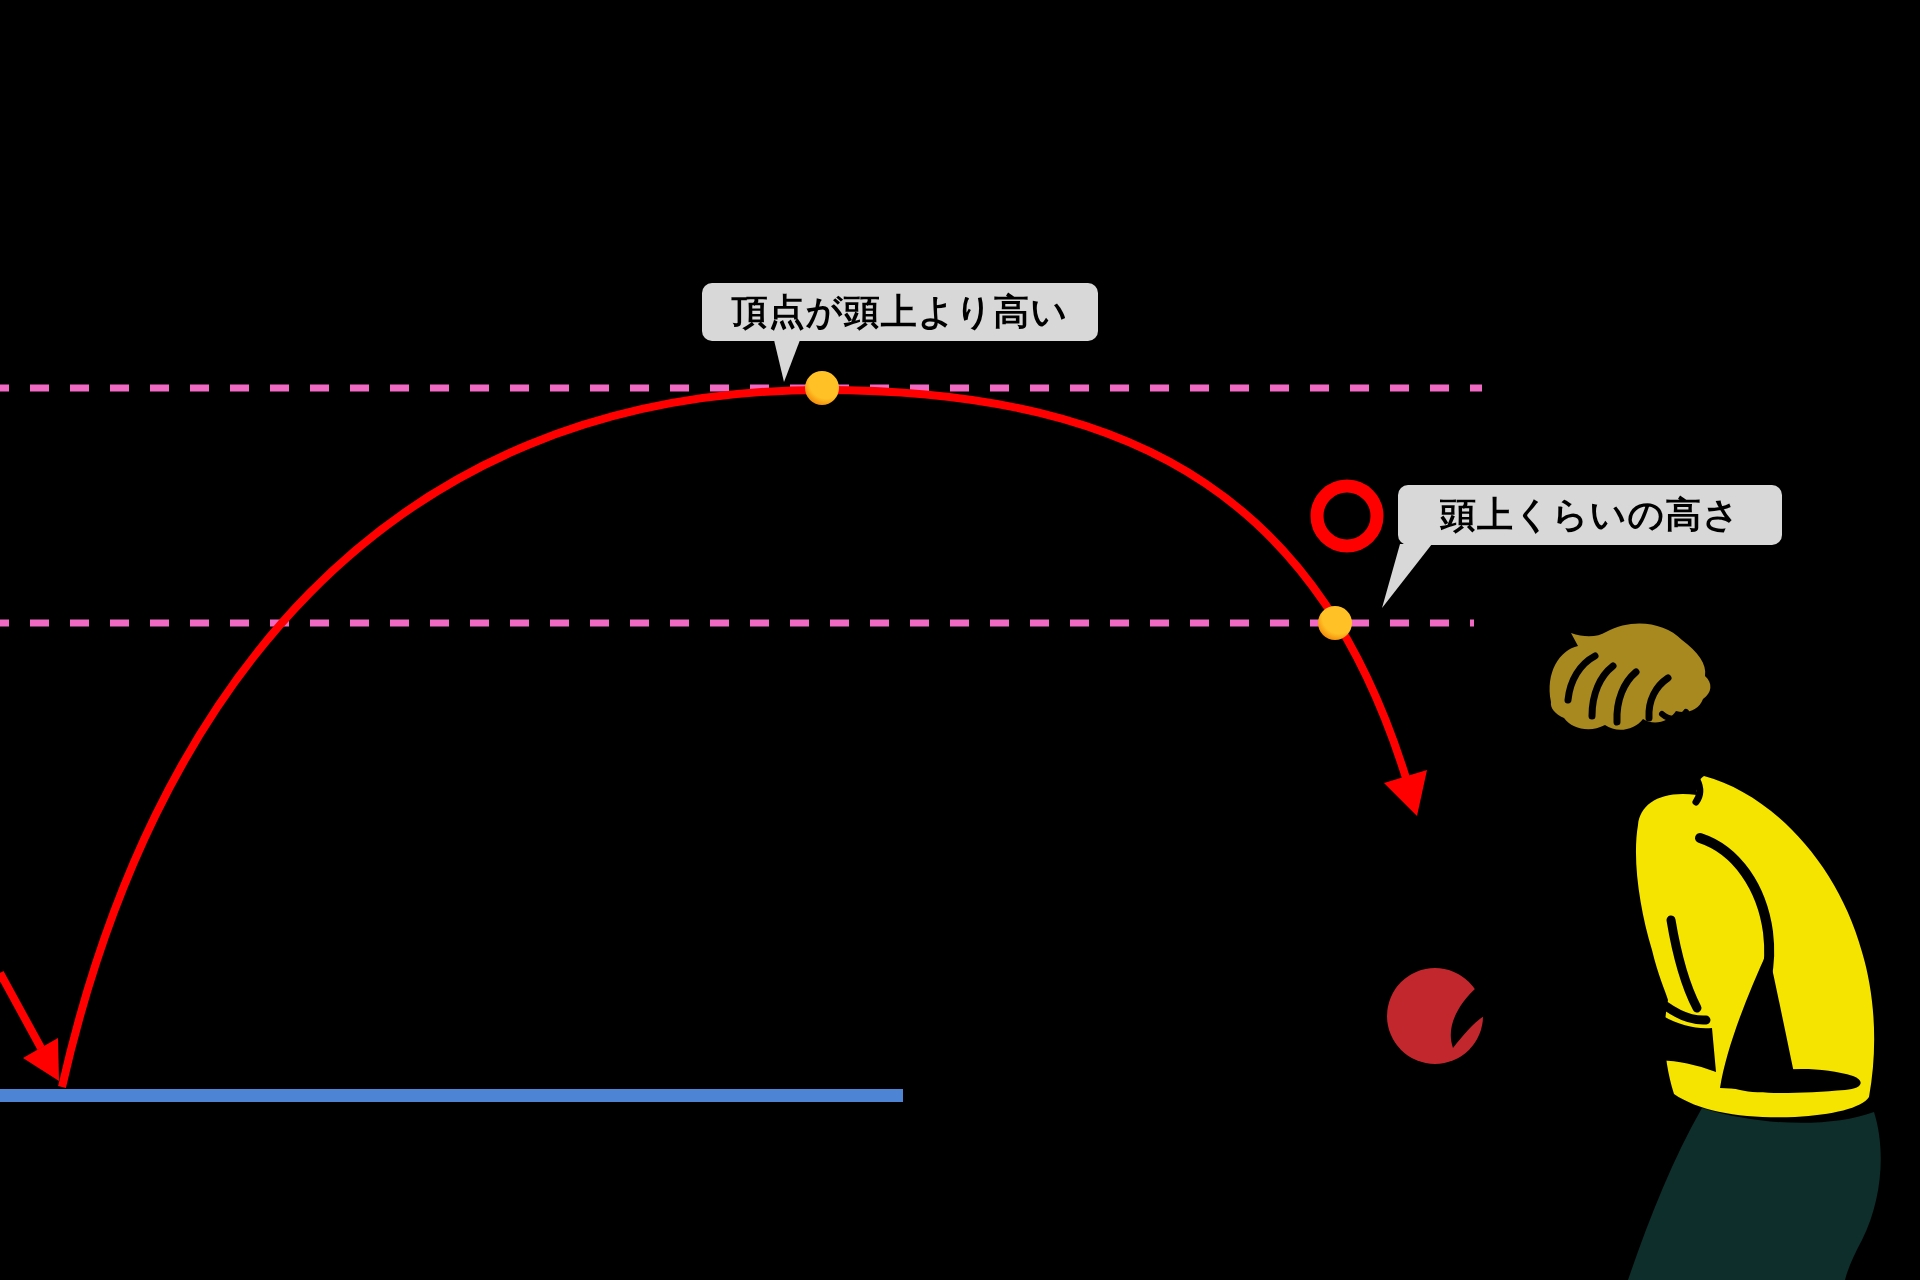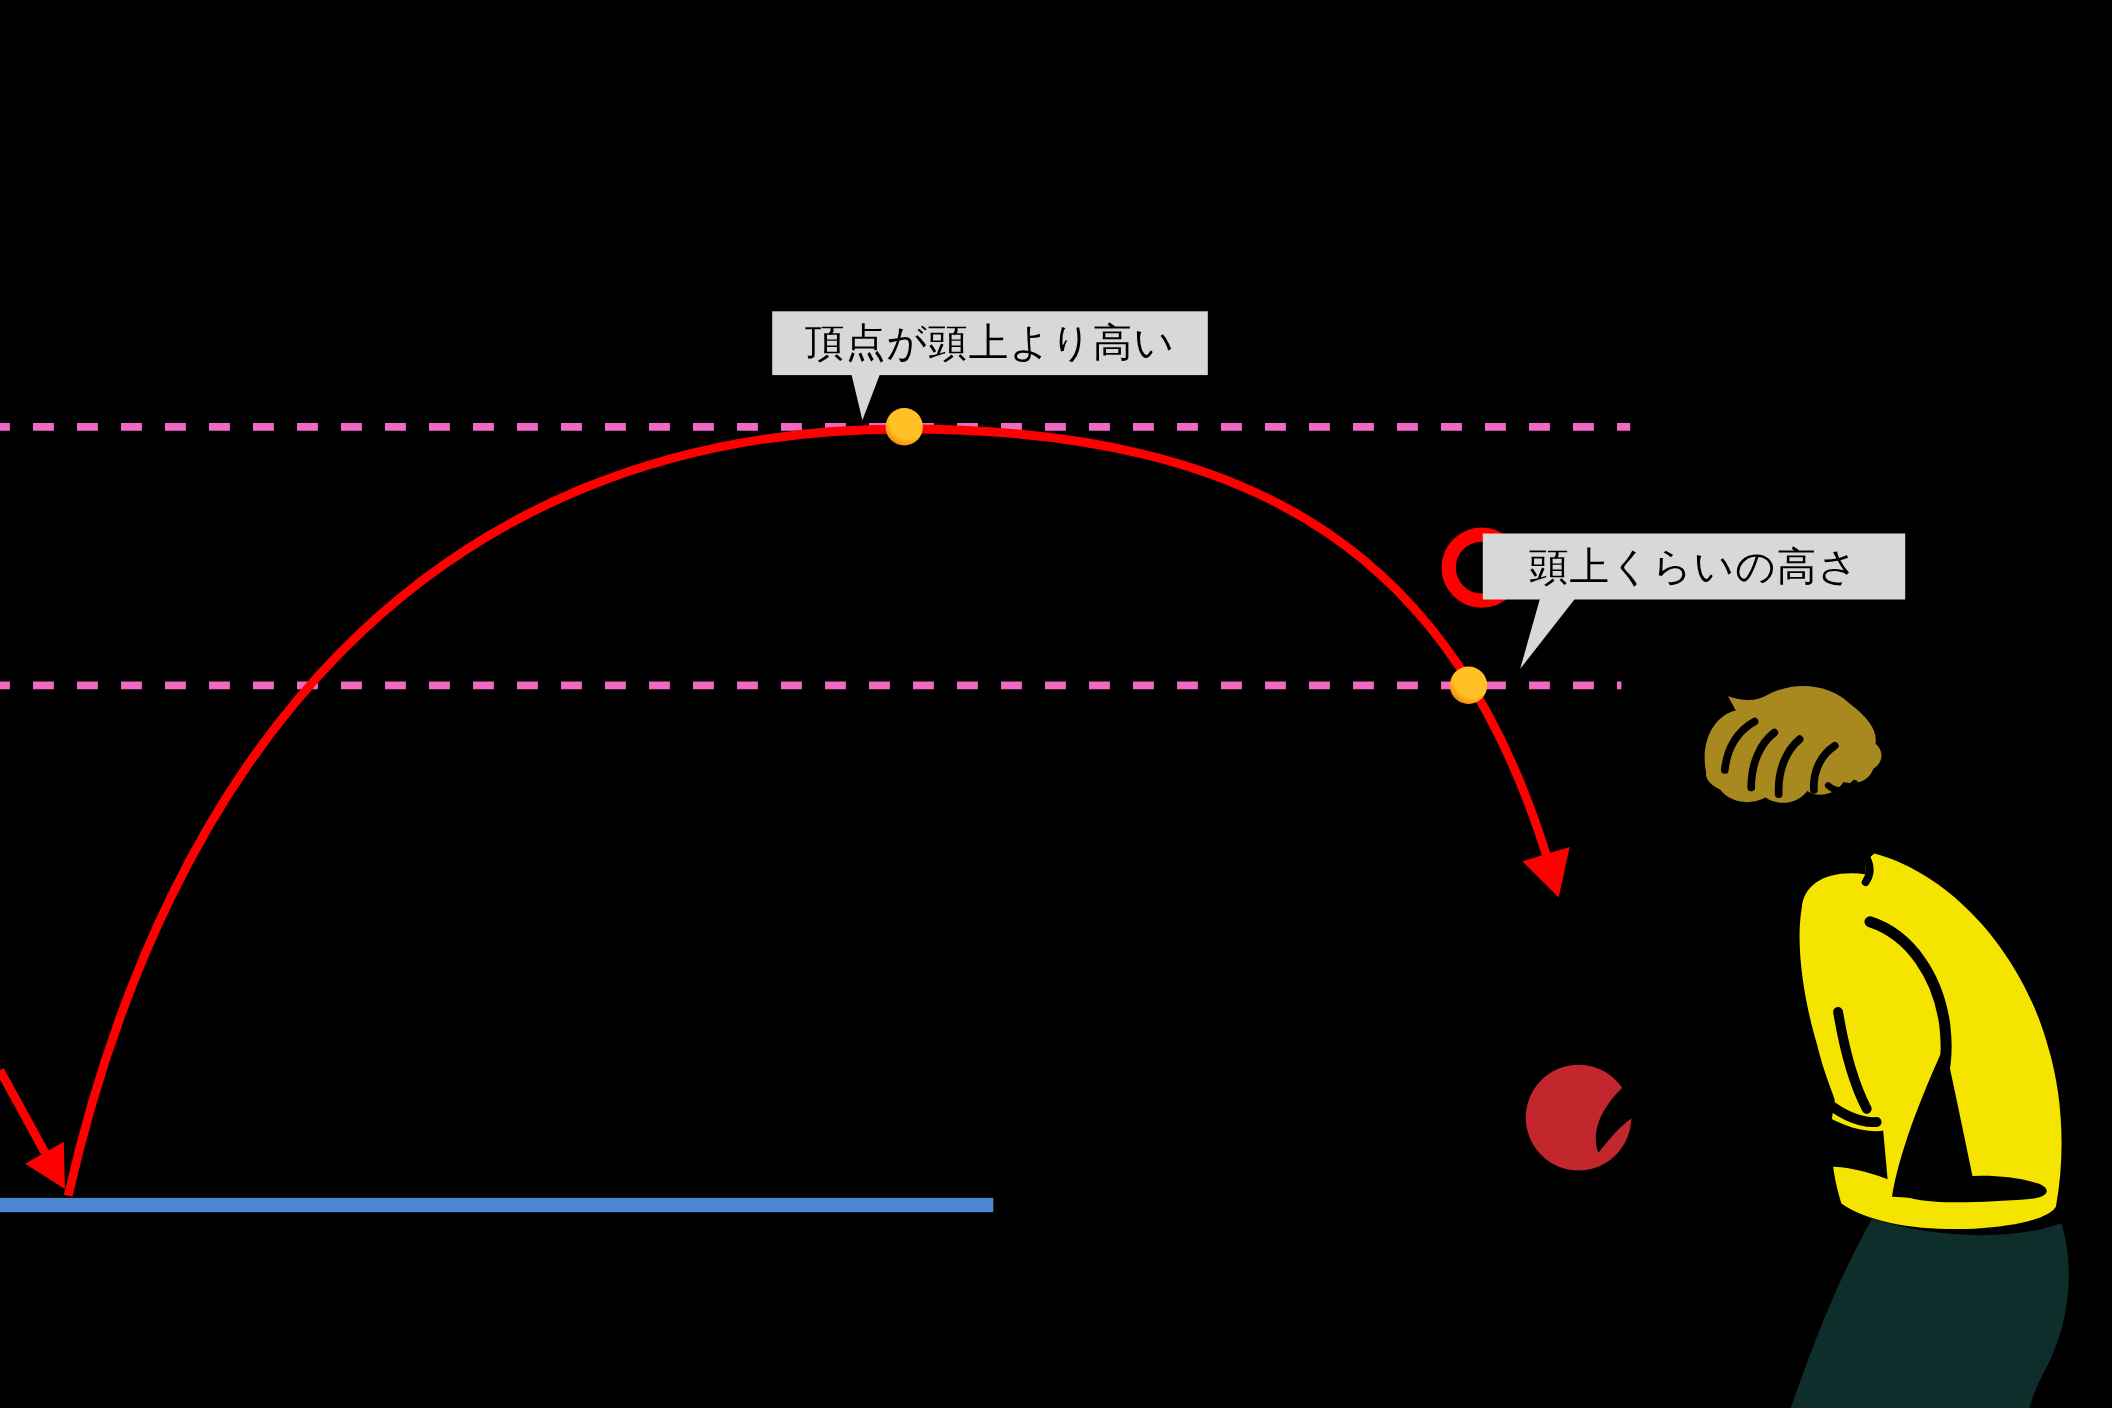--- a/index.html
+++ b/index.html
@@ -19,36 +19,37 @@
   }
   .stage svg {
     position: absolute;
     left: 0;
     top: 0;
   }
   .callout {
     position: absolute;
     background: #d8d8d8;
     color: #000000;
-    font-weight: normal;
+    font-weight: bold;
     font-size: 36px;
     display: flex;
     align-items: center;
     justify-content: center;
     letter-spacing: 1px;
     white-space: nowrap;
+    border-radius: 10px;
   }
   #label-apex {
     left: 702px;
     top: 283px;
     width: 396px;
     height: 58px;
   }
   #label-head-height {
-    left: 1348px;
+    left: 1398px;
     top: 485px;
     width: 384px;
     height: 60px;
   }
 </style>
 </head>
 <body>
 
 <div class="stage">
 

